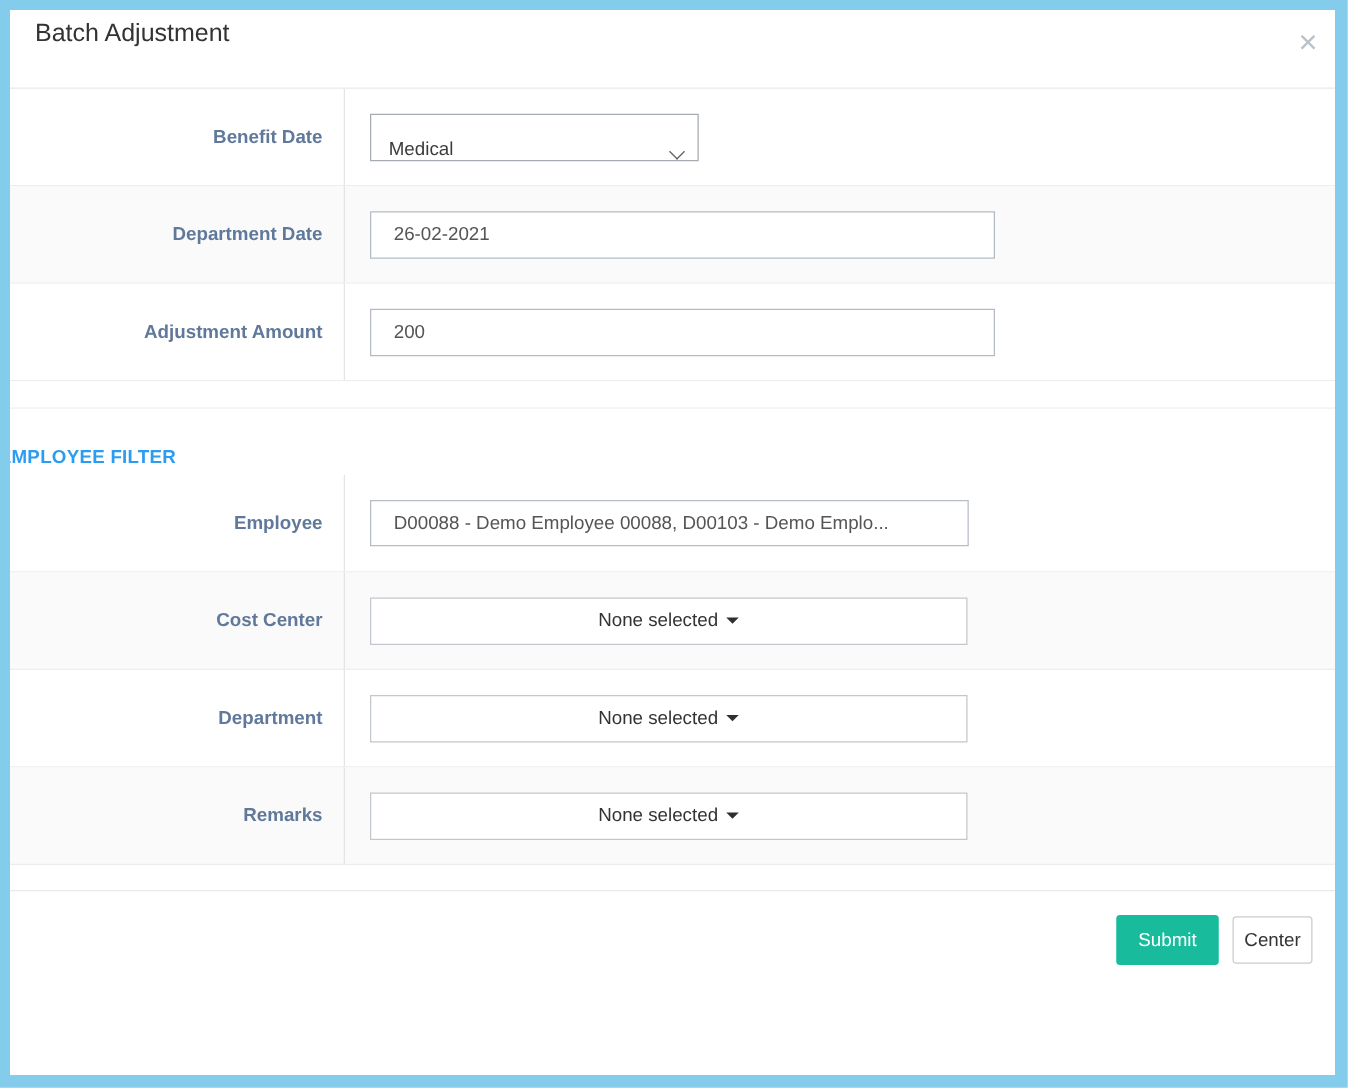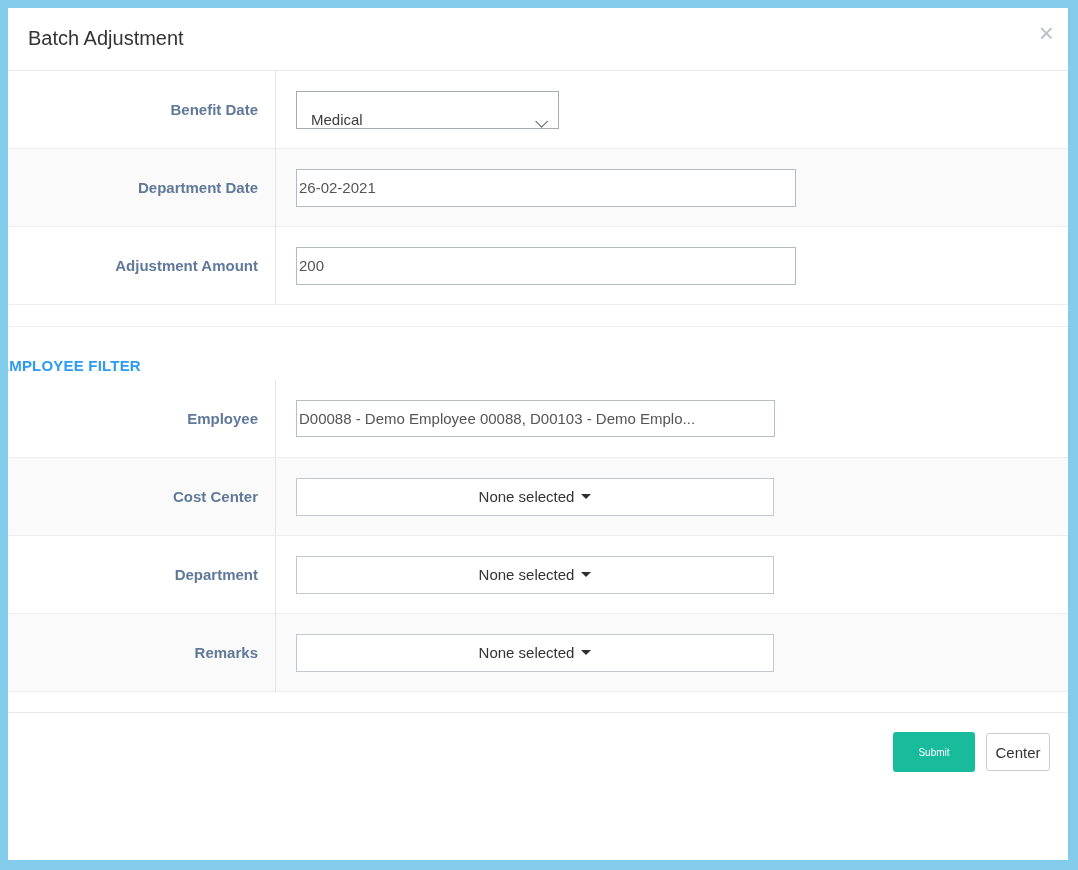--- a/index.html
+++ b/index.html
@@ -15,21 +15,21 @@
     background: #ffffff;
     overflow: hidden;
   }
   
   .modal-header {
     position: relative;
     height: 63px;
     border-bottom: 1px solid #e9e9e9;
   }
   .modal-title {
-    position: absolute; left: 20px; top: 19px;
+    position: absolute; left: 20px; top: 8px;
     font-size: 20px; color: #333; font-weight: 400;
   }
   .close-x {
     position: absolute; right: 14px; top: 12px;
     font-size: 26px; line-height: 26px; color: #b9c2ca;
     cursor: pointer; font-weight: 400;
   }
   
   .frow {
     display: flex; align-items: center;
@@ -60,21 +60,21 @@
   .select-box .sel-text { font-size: 15px; color: #3c3c3c; }
   .chev {
     width: 9px; height: 9px;
     border-right: 1.6px solid #5a6268; border-bottom: 1.6px solid #5a6268;
     transform: rotate(45deg) translateY(-3px);
   }
   .text-input {
     width: 500px; height: 38px;
     border: 1px solid #b3bac4; background: #fff;
     font-size: 15px; color: #555;
-    padding: 0 2px;
+    padding: 0 18px;
     font-family: "Liberation Sans", sans-serif;
     outline: none;
   }
   .employee-input { width: 479px; height: 37px; border-color: #b7bdc6; text-overflow: ellipsis; white-space: nowrap; overflow: hidden; }
   .multiselect-btn {
     width: 478px; height: 38px;
     border: 1px solid #c2c7cd; background: #fff;
     display: flex; align-items: center; justify-content: center;
     font-size: 15px; color: #333; cursor: pointer;
     font-family: Liberation Sans, sans-serif;
@@ -99,21 +99,21 @@
   .modal-footer {
     height: 69px;
     border-top: 1px solid #e9e9e9;
     display: flex; align-items: flex-start; justify-content: flex-end;
     padding: 19px 18px 0 0;
   }
   .btn-submit {
     width: 82px; height: 40px;
     background: #18bc9c; color: #fff;
     border: none; border-radius: 3px;
-    font-size: 10px; cursor: pointer;
+    font-size: 15px; cursor: pointer;
     font-family: "Liberation Sans", sans-serif;
     margin-right: 11px;
   }
   .btn-close {
     width: 64px; height: 38px; margin-top: 1px;
     background: #fff; color: #333;
     border: 1px solid #ccc; border-radius: 3px;
     font-size: 15px; cursor: pointer;
     font-family: "Liberation Sans", sans-serif;
   }

